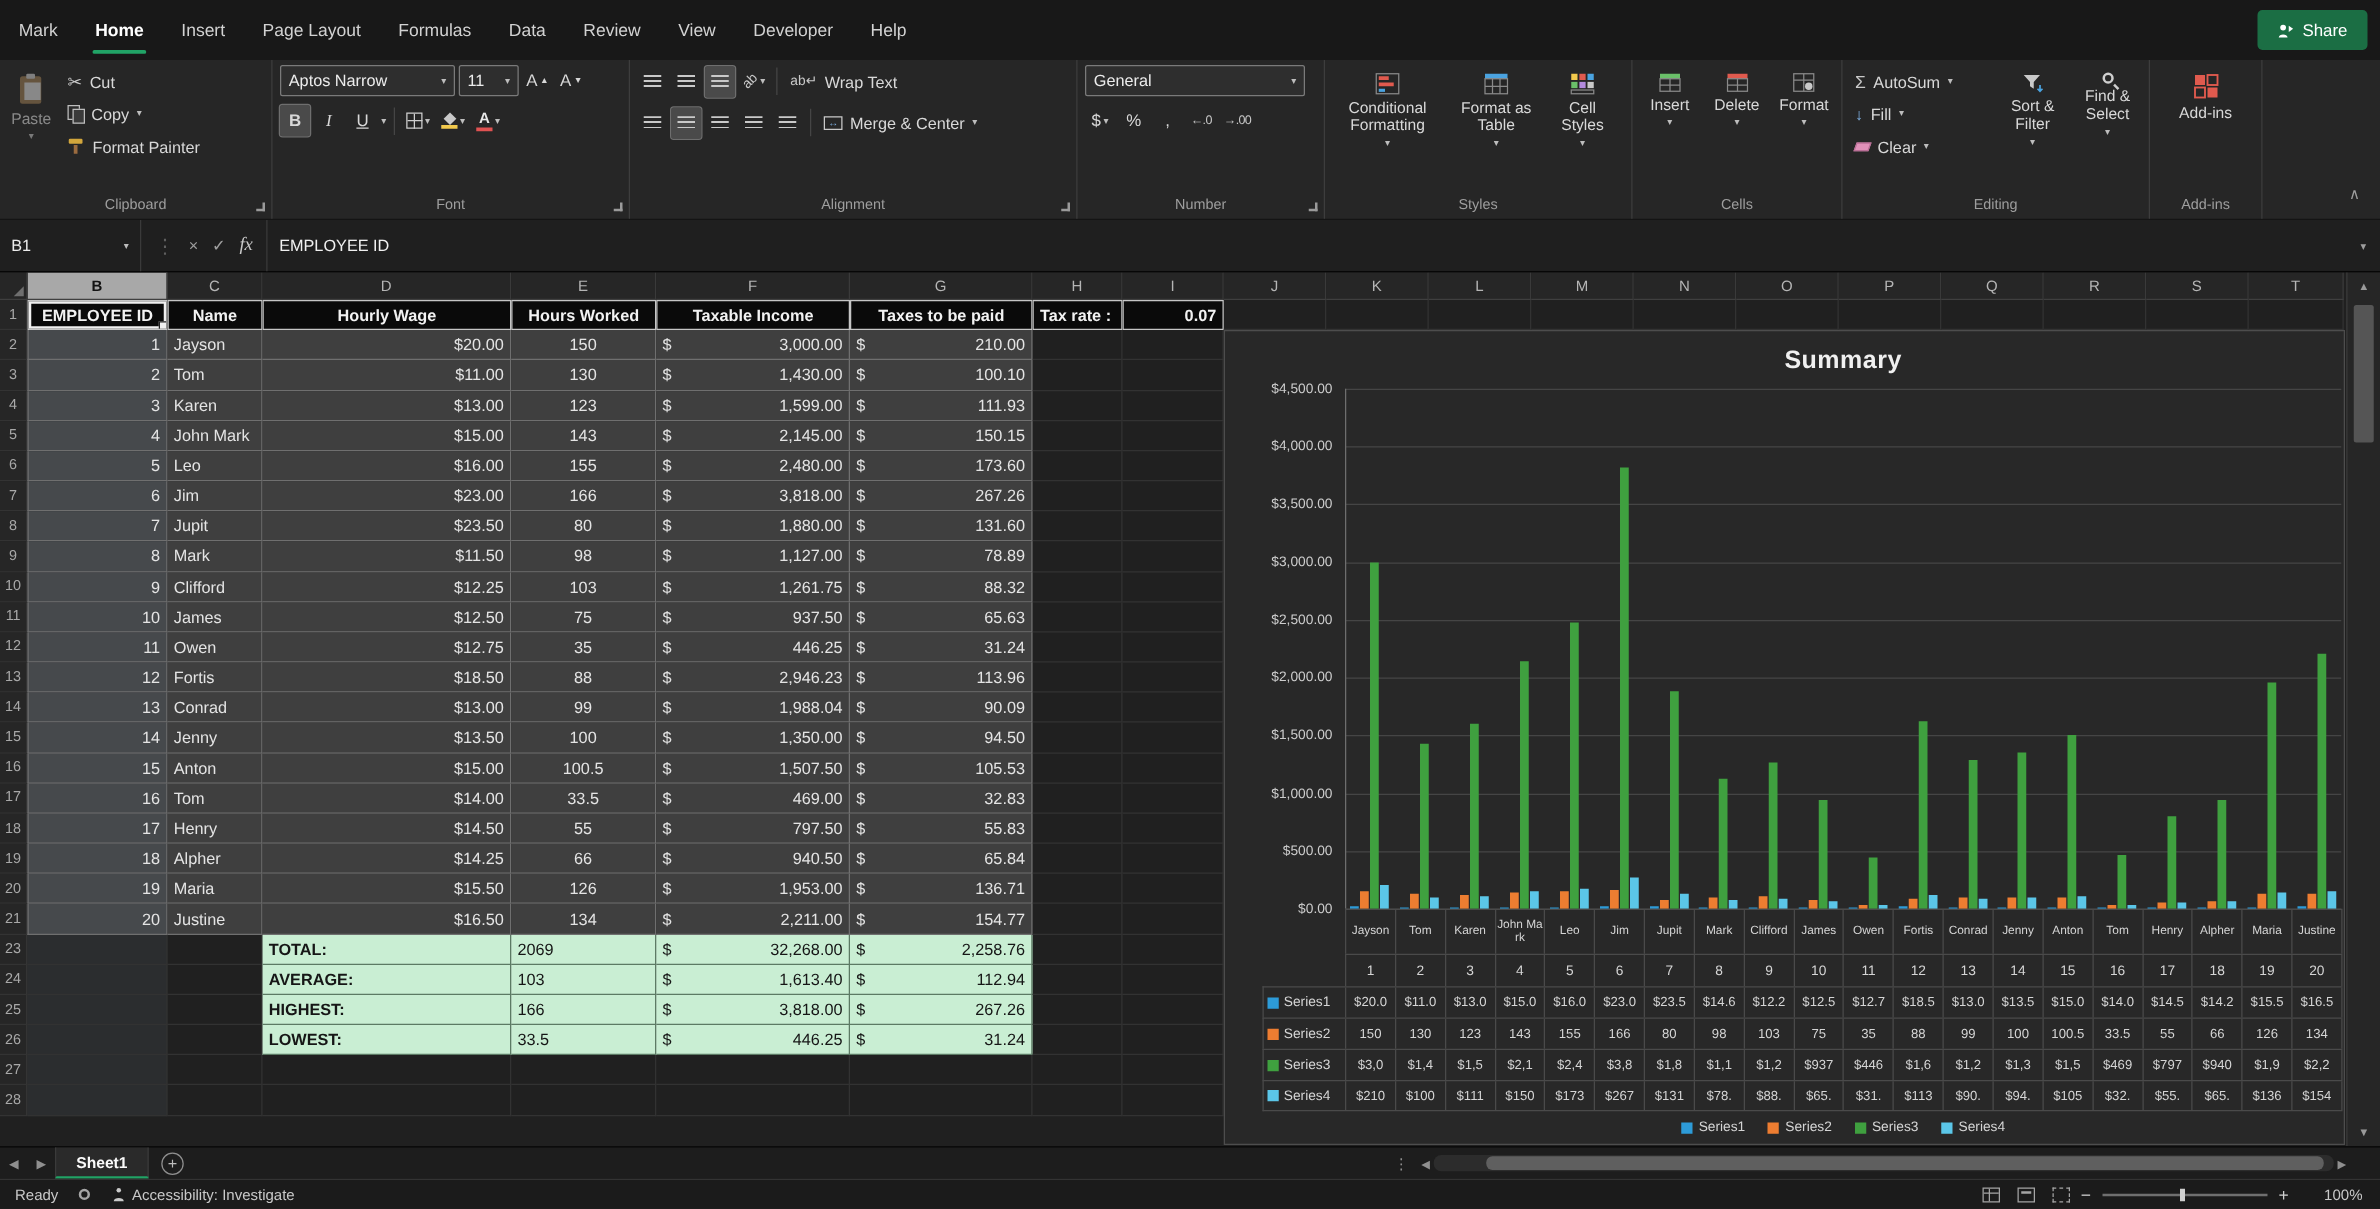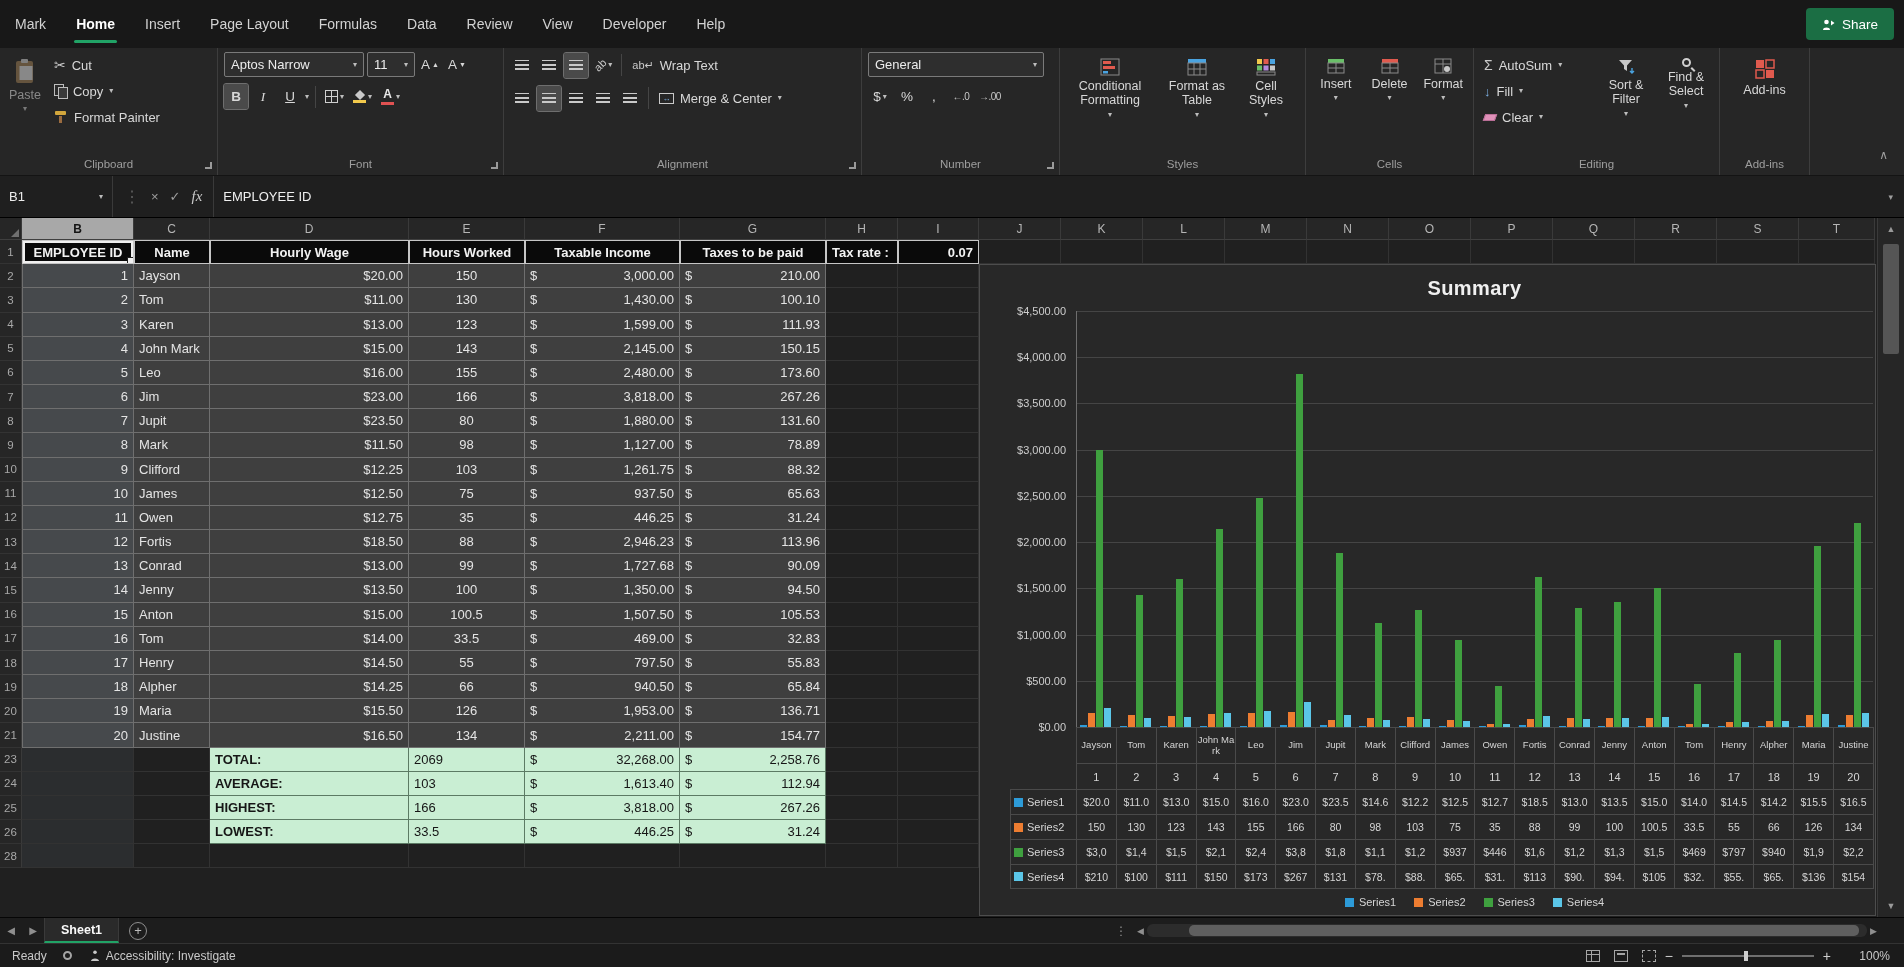--- a/index.html
+++ b/index.html
@@ -862,21 +862,21 @@
       <div class="g-c" style="width: 76px;"></div>
     </div>
     <div class="g-row">
       <div class="g-rh">14</div>
       <div class="g-c g-data g-right g-colB" style="width: 112px;">13</div>
       <div class="g-c g-data g-left" style="width: 76px;">Conrad</div>
       <div class="g-c g-data g-right" style="width: 199px;">$13.00</div>
       <div class="g-c g-data g-center" style="width: 116px;">99</div>
       <div class="g-c g-data g-acc" style="width: 155px;">
         <span>$</span>
-        <span>1,727.68</span>
+        <span>1,988.04</span>
       </div>
       <div class="g-c g-data g-acc" style="width: 146px;">
         <span>$</span>
         <span>90.09</span>
       </div>
       <div class="g-c" style="width: 72px;"></div>
       <div class="g-c" style="width: 81px;"></div>
       <div class="g-c" style="width: 82px;"></div>
       <div class="g-c" style="width: 82px;"></div>
       <div class="g-c" style="width: 82px;"></div>
@@ -1176,20 +1176,42 @@
       <div class="g-c g-sum g-sum-label" style="width: 199px;">LOWEST:</div>
       <div class="g-c g-sum" style="width: 116px;">33.5</div>
       <div class="g-c g-sum g-acc" style="width: 155px;">
         <span>$</span>
         <span>446.25</span>
       </div>
       <div class="g-c g-sum g-acc" style="width: 146px;">
         <span>$</span>
         <span>31.24</span>
       </div>
+      <div class="g-c" style="width: 72px;"></div>
+      <div class="g-c" style="width: 81px;"></div>
+      <div class="g-c" style="width: 82px;"></div>
+      <div class="g-c" style="width: 82px;"></div>
+      <div class="g-c" style="width: 82px;"></div>
+      <div class="g-c" style="width: 82px;"></div>
+      <div class="g-c" style="width: 82px;"></div>
+      <div class="g-c" style="width: 82px;"></div>
+      <div class="g-c" style="width: 82px;"></div>
+      <div class="g-c" style="width: 82px;"></div>
+      <div class="g-c" style="width: 82px;"></div>
+      <div class="g-c" style="width: 82px;"></div>
+      <div class="g-c" style="width: 76px;"></div>
+    </div>
+    <div class="g-row">
+      <div class="g-rh">27</div>
+      <div class="g-c g-colB-e" style="width: 112px;"></div>
+      <div class="g-c" style="width: 76px;"></div>
+      <div class="g-c" style="width: 199px;"></div>
+      <div class="g-c" style="width: 116px;"></div>
+      <div class="g-c" style="width: 155px;"></div>
+      <div class="g-c" style="width: 146px;"></div>
       <div class="g-c" style="width: 72px;"></div>
       <div class="g-c" style="width: 81px;"></div>
       <div class="g-c" style="width: 82px;"></div>
       <div class="g-c" style="width: 82px;"></div>
       <div class="g-c" style="width: 82px;"></div>
       <div class="g-c" style="width: 82px;"></div>
       <div class="g-c" style="width: 82px;"></div>
       <div class="g-c" style="width: 82px;"></div>
       <div class="g-c" style="width: 82px;"></div>
       <div class="g-c" style="width: 82px;"></div>

